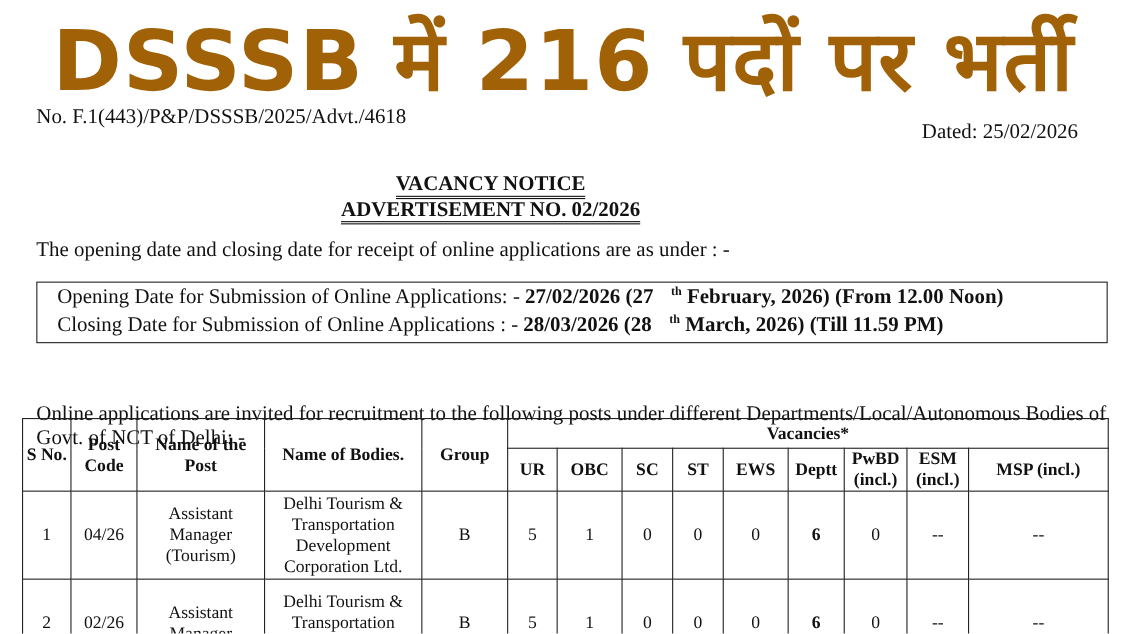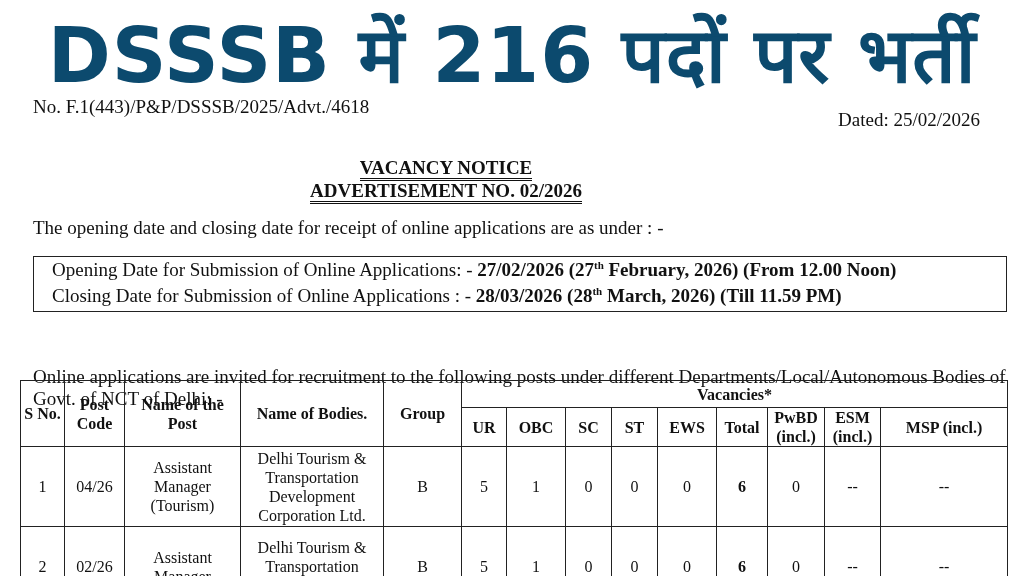--- a/index.html
+++ b/index.html
@@ -3,41 +3,41 @@
 <meta charset="utf-8">
 <style>
   html, body { margin:0; padding:0; }
   body {
     width:1024px; height:576px; overflow:hidden; background:#ffffff;
     font-family:"Liberation Serif", "DejaVu Serif", serif; color:#111;
     position:relative;
   }
   .banner {
     position:absolute; left:0; top:6px; width:1024px; height:100px;
-    text-align:center; color:#0c4a6e; font-family:"DejaVu Sans", "Liberation Sans", sans-serif;
+    text-align:center; color:#a16207; font-family:"DejaVu Sans", "Liberation Sans", sans-serif;
     font-weight:bold; font-size:76px; line-height:100px; letter-spacing:1px; white-space:nowrap;
   }
   .ref { position:absolute; left:33px; top:96px; font-size:19px; }
   .dated { position:absolute; right:44px; top:109px; font-size:19px; }
   .title1, .title2 {
     position:absolute; left:0; width:892px; text-align:center; font-weight:bold; font-size:19px;
   }
   .title1 { top:157px; }
   .title2 { top:180px; }
   .title1 span, .title2 span { border-bottom:3px double #111; padding-bottom:0; }
   .intro { position:absolute; left:33px; top:217px; font-size:19px; }
   .datebox {
     position:absolute; left:33px; top:256px; width:974px; height:56px;
     border:1.5px solid #222; box-sizing:border-box; font-size:19px;
   }
   .datebox .line { position:absolute; left:18px; white-space:nowrap; }
   .datebox .l1 { top:2px; }
   .datebox .l2 { top:28px; }
   .datebox b { font-weight:bold; }
-  .datebox sup { font-size:11px; }
+  .datebox sup { font-size:11px;padding-left:16px; }
   .para { position:absolute; left:33px; top:322px; width:975px; font-size:19px; line-height:22px;margin-top:44px; }
 
   table.vac {
     position:absolute; left:20px; top:380px; border-collapse:collapse;
     font-size:16px; table-layout:fixed;
   }
   table.vac td, table.vac th {
     border:1.5px solid #222; text-align:center; vertical-align:middle; padding:0; line-height:19px;
   }
   table.vac th { font-weight:bold; }
@@ -96,21 +96,21 @@
     <th rowspan="2">Name of Bodies.</th>
     <th rowspan="2">Group</th>
     <th colspan="9">Vacancies*</th>
   </tr>
   <tr class="hdr-sub">
     <th>UR</th>
     <th>OBC</th>
     <th>SC</th>
     <th>ST</th>
     <th>EWS</th>
-    <th>Total</th>
+    <th>Deptt</th>
     <th>PwBD (incl.)</th>
     <th>ESM (incl.)</th>
     <th style="width:56px">MSP (incl.)</th>
   </tr>
   <tr class="row">
     <td>1</td>
     <td>04/26</td>
     <td>Assistant Manager (Tourism)</td>
     <td>Delhi Tourism &amp; Transportation Development Corporation Ltd.</td>
     <td>B</td>

